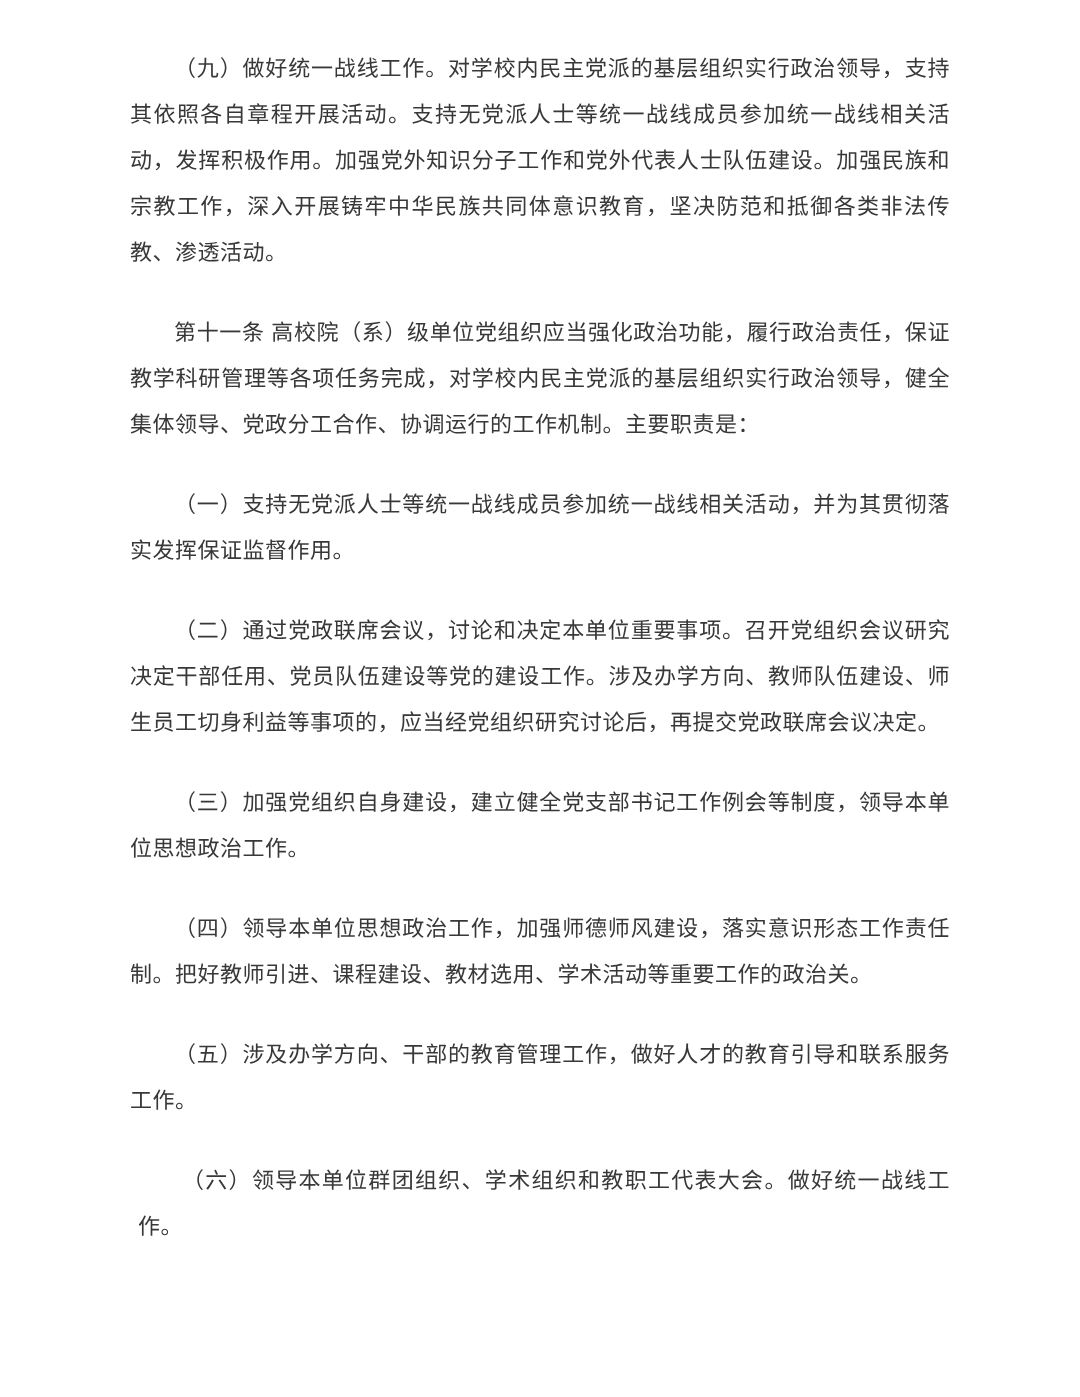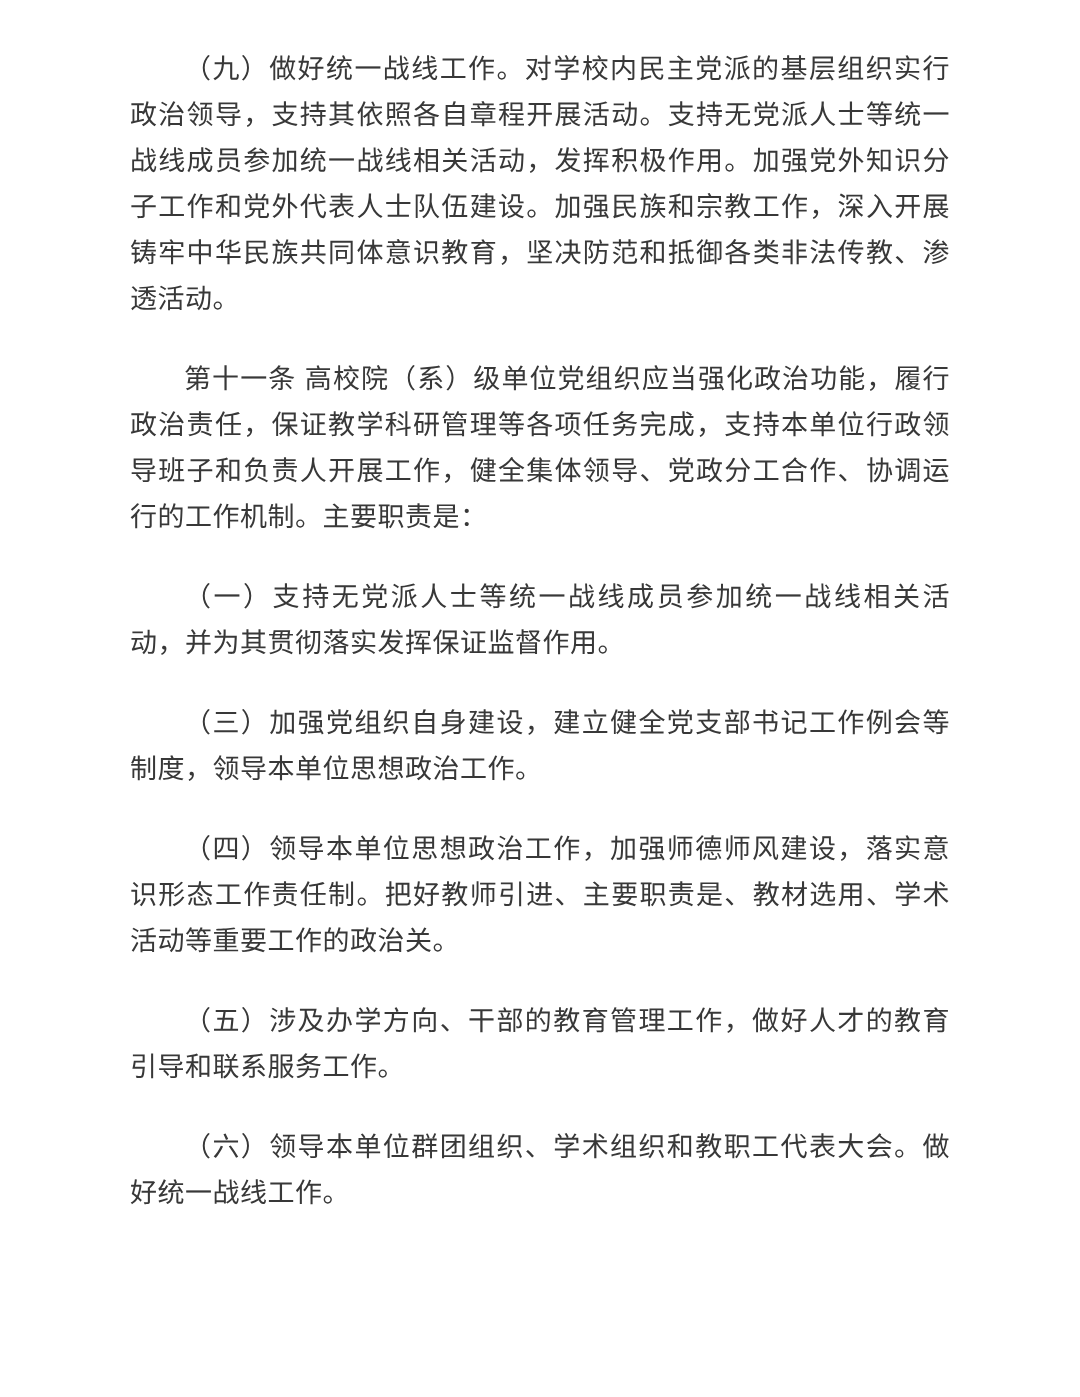--- a/index.html
+++ b/index.html
@@ -14,44 +14,46 @@
     min-height: 1397px;
     margin: 0 auto;
     background: #ffffff;
     box-sizing: border-box;
     padding: 46px 130px 120px 130px;
     font-family: "Liberation Sans", "DejaVu Sans", sans-serif;
     color: #383838;
   }
   .doc-paragraph {
     margin: 0 0 34px 0;
-    font-size: 27px;
+    font-size: 22px;
     line-height: 46px;
     font-weight: 400;
     text-align: justify;
     text-justify: inter-ideograph;
     text-indent: 2em;
     letter-spacing: 0.5px;
     word-break: break-all;
   }
   .doc-paragraph:last-child {
     margin-bottom: 0;
+    margin-left: 8px;
   }
 </style>
 </head>
 <body>
 
 <div class="page">
   <p class="doc-paragraph">（九）做好统一战线工作。对学校内民主党派的基层组织实行政治领导，支持其依照各自章程开展活动。支持无党派人士等统一战线成员参加统一战线相关活动，发挥积极作用。加强党外知识分子工作和党外代表人士队伍建设。加强民族和宗教工作，深入开展铸牢中华民族共同体意识教育，坚决防范和抵御各类非法传教、渗透活动。</p>
 
-  <p class="doc-paragraph">第十一条 高校院（系）级单位党组织应当强化政治功能，履行政治责任，保证教学科研管理等各项任务完成，支持本单位行政领导班子和负责人开展工作，健全集体领导、党政分工合作、协调运行的工作机制。主要职责是：</p>
+  <p class="doc-paragraph">第十一条 高校院（系）级单位党组织应当强化政治功能，履行政治责任，保证教学科研管理等各项任务完成，对学校内民主党派的基层组织实行政治领导，健全集体领导、党政分工合作、协调运行的工作机制。主要职责是：</p>
 
   <p class="doc-paragraph">（一）支持无党派人士等统一战线成员参加统一战线相关活动，并为其贯彻落实发挥保证监督作用。</p>
 
+  <p class="doc-paragraph">（二）通过党政联席会议，讨论和决定本单位重要事项。召开党组织会议研究决定干部任用、党员队伍建设等党的建设工作。涉及办学方向、教师队伍建设、师生员工切身利益等事项的，应当经党组织研究讨论后，再提交党政联席会议决定。</p>
 
   <p class="doc-paragraph">（三）加强党组织自身建设，建立健全党支部书记工作例会等制度，领导本单位思想政治工作。</p>
 
-  <p class="doc-paragraph">（四）领导本单位思想政治工作，加强师德师风建设，落实意识形态工作责任制。把好教师引进、主要职责是、教材选用、学术活动等重要工作的政治关。</p>
+  <p class="doc-paragraph">（四）领导本单位思想政治工作，加强师德师风建设，落实意识形态工作责任制。把好教师引进、课程建设、教材选用、学术活动等重要工作的政治关。</p>
 
   <p class="doc-paragraph">（五）涉及办学方向、干部的教育管理工作，做好人才的教育引导和联系服务工作。</p>
 
   <p class="doc-paragraph">（六）领导本单位群团组织、学术组织和教职工代表大会。做好统一战线工作。</p>
 </div>
 
 </body></html>

